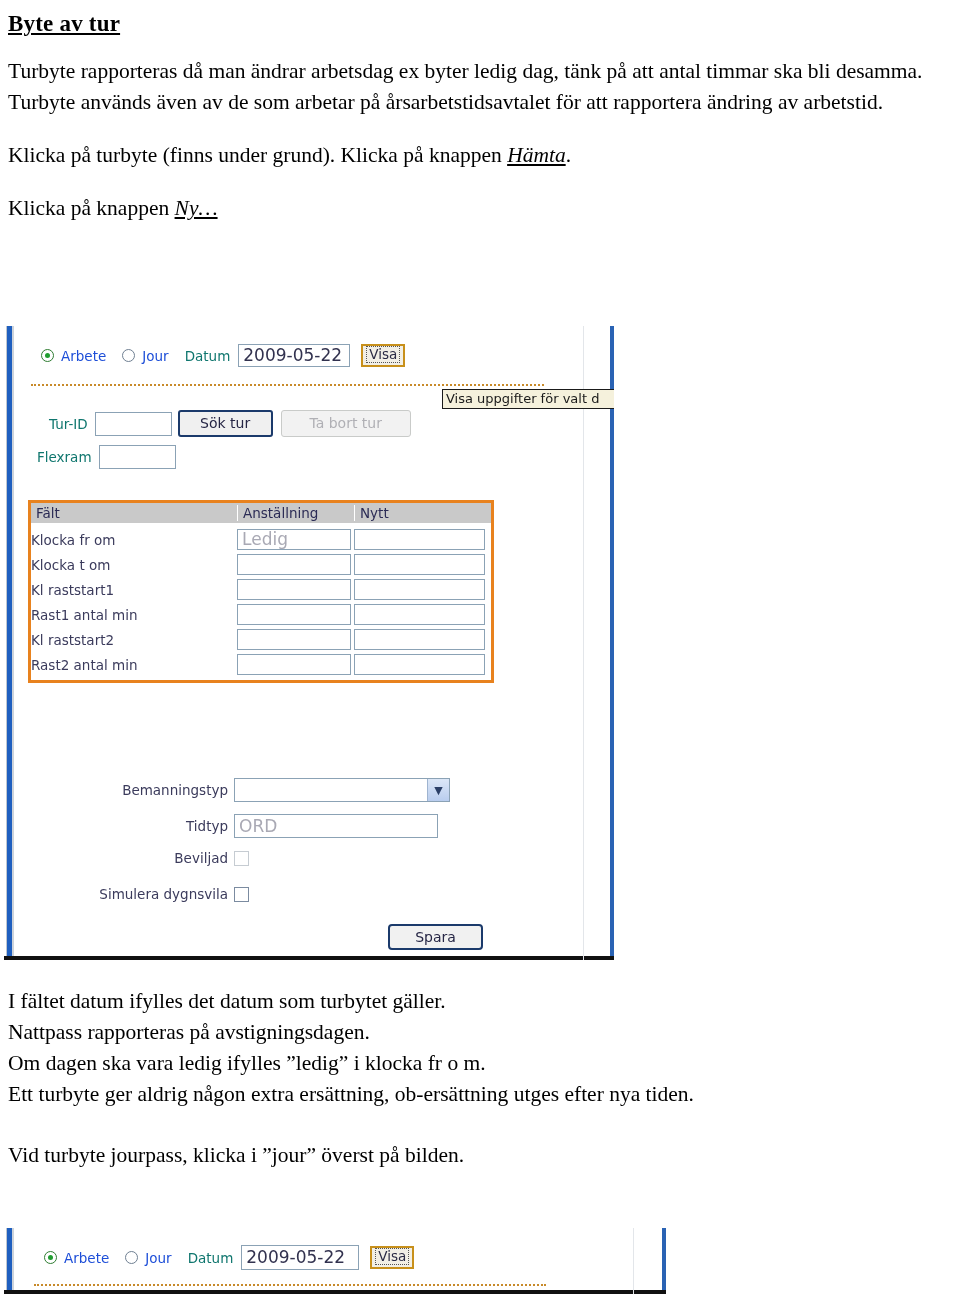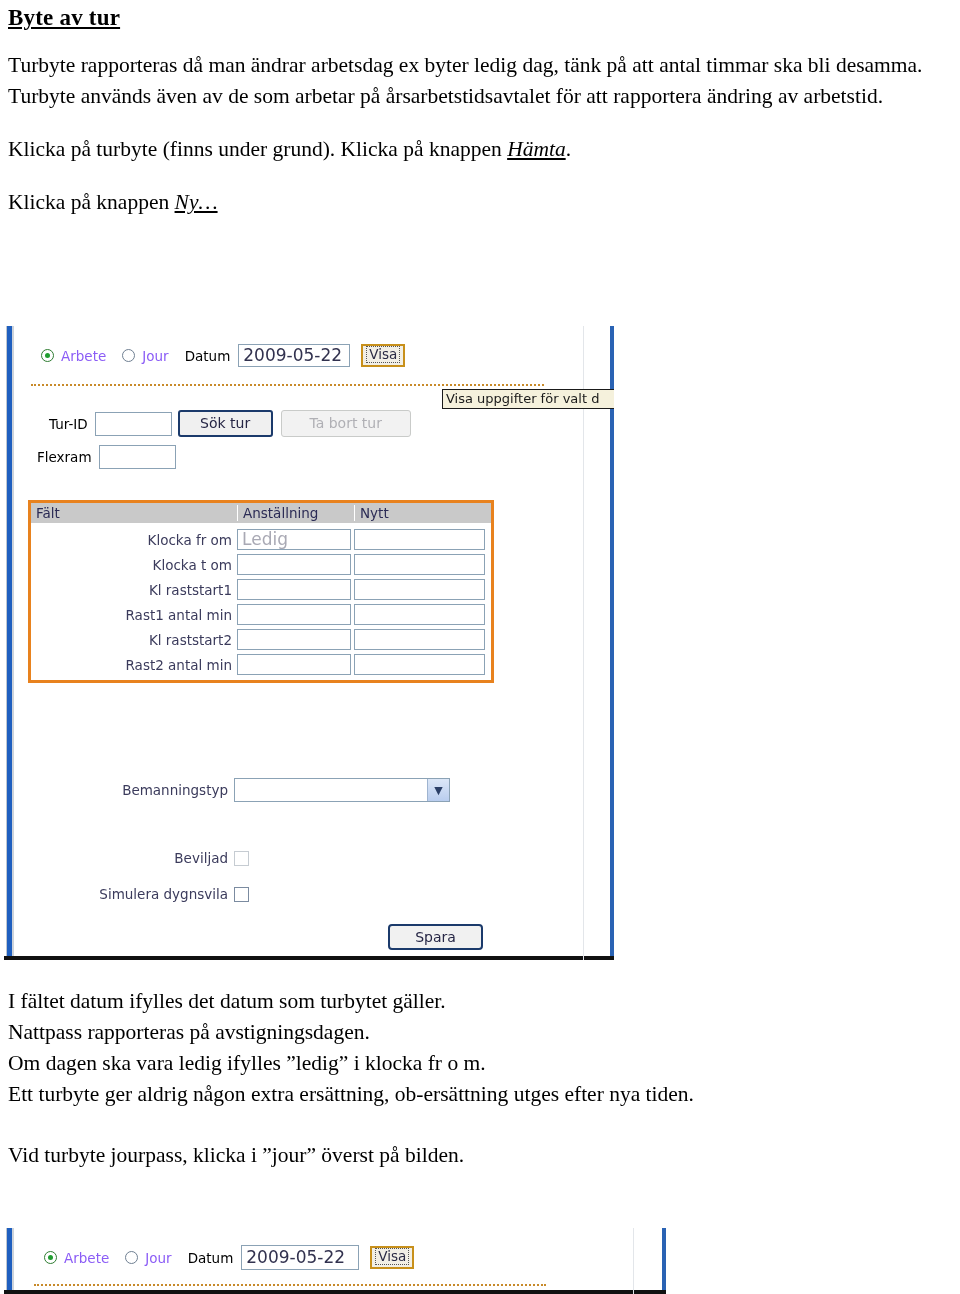--- a/index.html
+++ b/index.html
@@ -23,21 +23,21 @@
     top: 0;
     width: 952px;
   }
   .doc-title {
     font-family: "Liberation Serif", serif;
     font-size: 23px;
     font-weight: bold;
     text-decoration: underline;
     line-height: 28px;
     margin: 0;
-    padding-top: 4px;
+    padding-top: 10px;
     letter-spacing: 0.2px;
   }
   .para {
     font-size: 21.5px;
     line-height: 31px;
     margin: 0;
   }
   .para.gap-top { margin-top: 22px; }
   .para i { font-style: italic; text-decoration: underline; }
 
@@ -103,23 +103,23 @@
   .radio.on { border-color: #2f7d32; }
   .radio.on::after {
     content: "";
     position: absolute;
     left: 50%; top: 50%;
     width: 5px; height: 5px;
     margin: -2.5px 0 0 -2.5px;
     border-radius: 50%;
     background: #1f9d2f;
   }
-  .rlabel { margin-left: 7px; margin-right: 16px; color: #8b5cf6; }
-
-  .fld-label { color: #000000; }
+  .rlabel { margin-left: 7px; margin-right: 16px; color: #1d4ed8; }
+
+  .fld-label { color: #0f766e; }
 
   .tbox {
     box-sizing: border-box;
     border: 1px solid #8ba2b5;
     background: #ffffff;
     height: 23px;
     line-height: 21px;
     padding: 0 4px;
     font-family: "DejaVu Sans", sans-serif;
     font-size: 17px;
@@ -194,21 +194,20 @@
     padding-left: 5px;
     box-sizing: border-box;
   }
   .cmp-head .h.sep { border-left: 1px solid #ffffff; }
   .cmp-row {
     display: flex;
     align-items: center;
     height: 25px;
   }
   .cmp-row .lab {
-    text-align: right;
     padding-right: 5px;
     box-sizing: border-box;
     font-size: 13.5px;
     color: #3b3b5c;
   }
   .cmp-row .cell { box-sizing: border-box; }
   .cmp-row .cell .tbox { width: 100%; height: 21px; line-height: 19px; }
 
   
   .frow {
@@ -377,20 +376,24 @@
   </div>
 
   <div class="frow" style="left:30px; top:452px;">
     <span class="flab" style="width:200px;">Bemanningstyp</span>
     <span class="select" style="width:216px;">
       <span style="flex:1;"></span>
       <span class="arrow">▼</span>
     </span>
   </div>
 
+  <div class="frow" style="left:30px; top:488px;">
+    <span class="flab" style="width:200px;">Tidtyp</span>
+    <span class="tbox ph" style="width:204px; height:24px; line-height:22px;">ORD</span>
+  </div>
 
   <div class="frow" style="left:30px; top:524px;">
     <span class="flab" style="width:200px;">Beviljad</span>
     <span class="chk light"></span>
   </div>
 
   <div class="frow" style="left:30px; top:560px;">
     <span class="flab" style="width:200px;">Simulera dygnsvila</span>
     <span class="chk"></span>
   </div>

